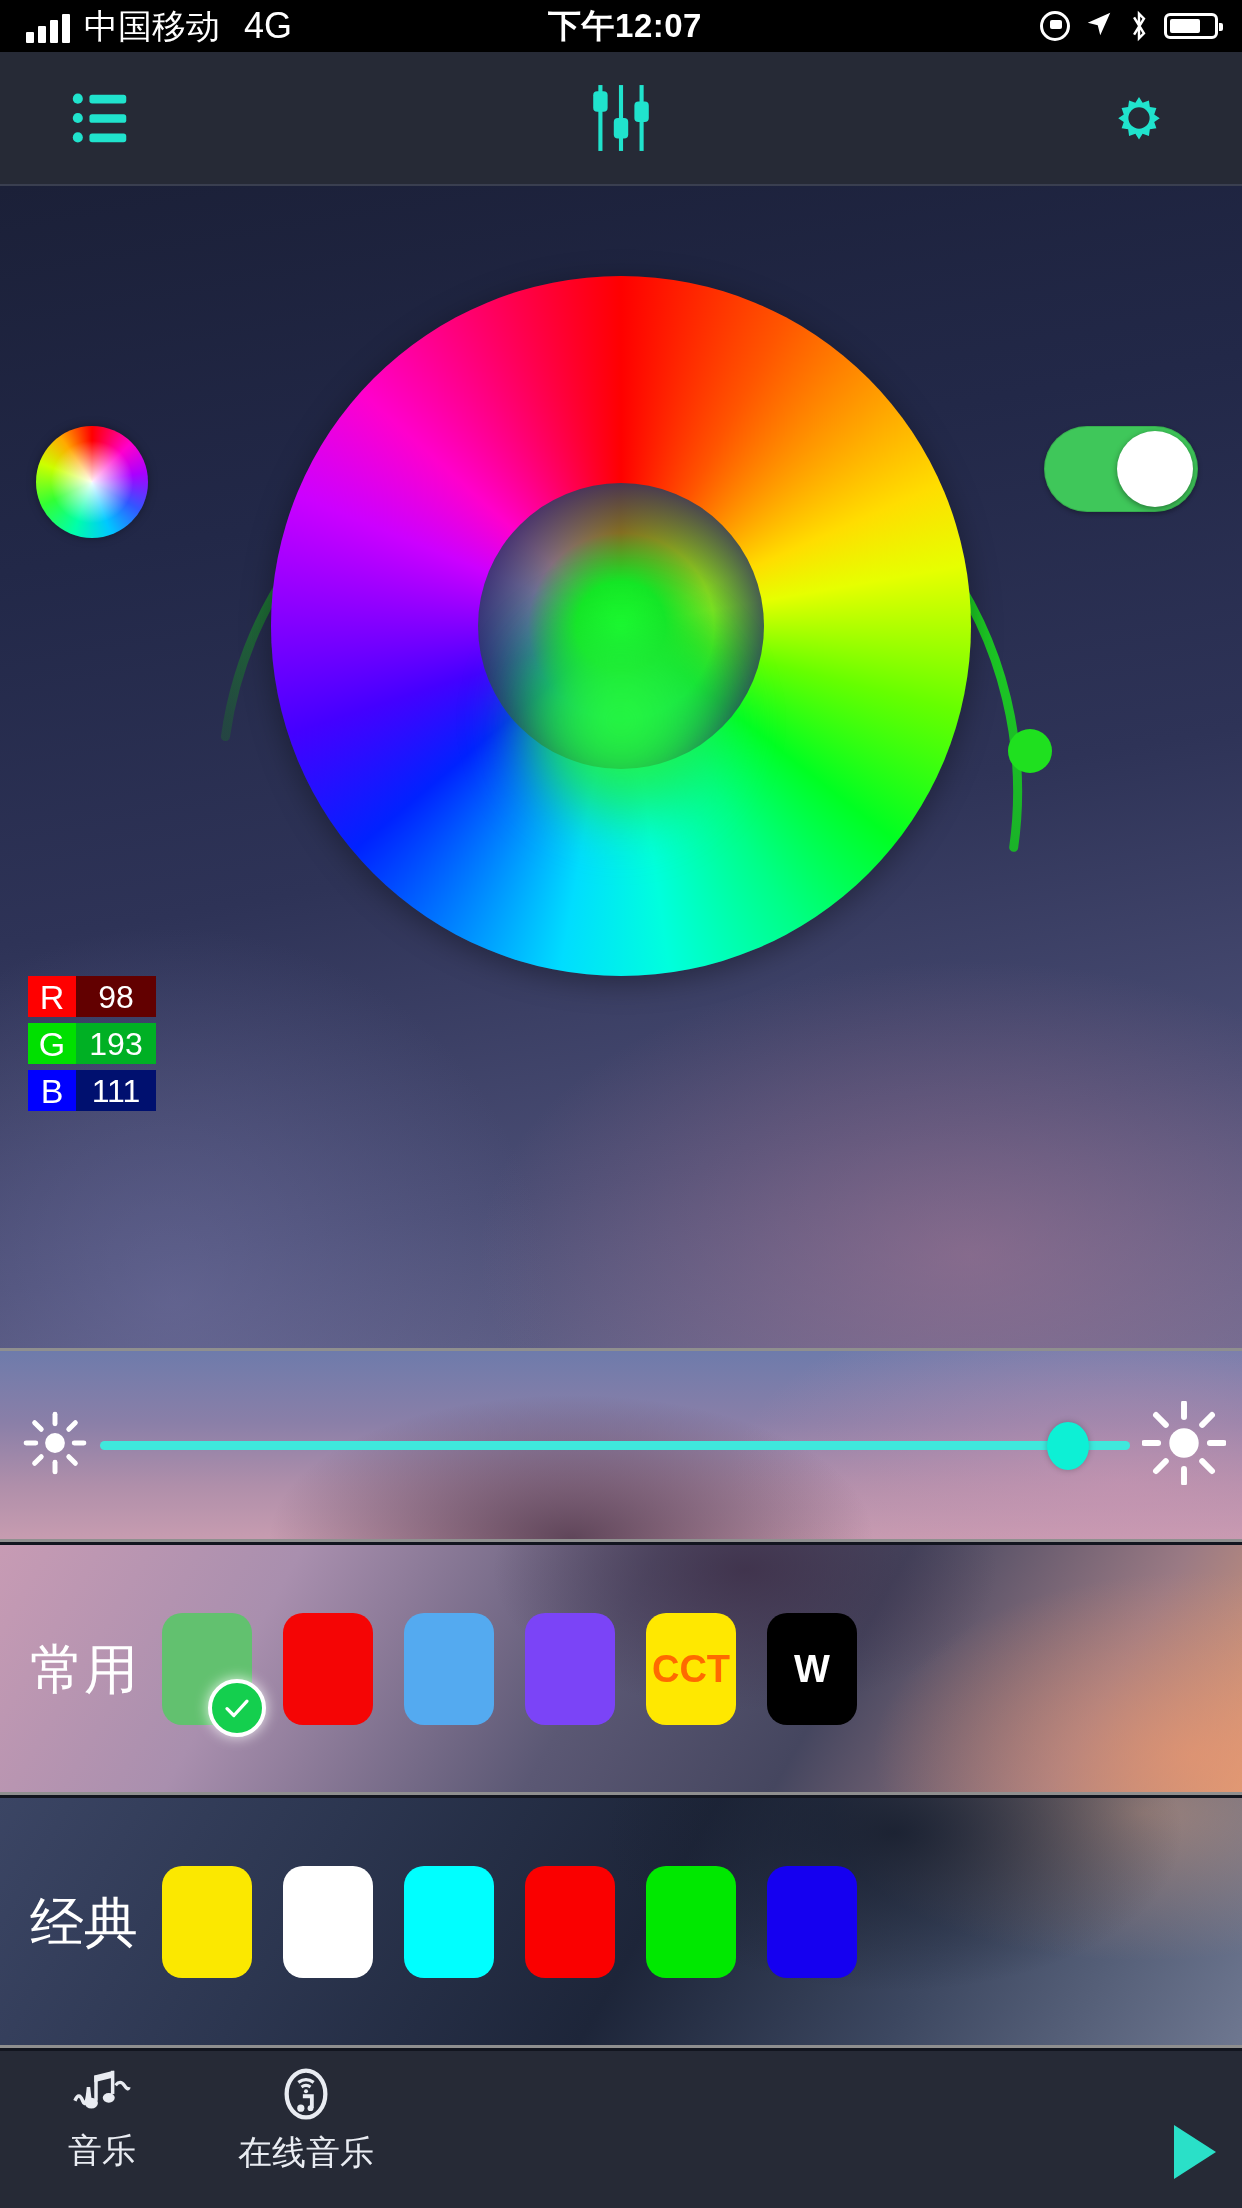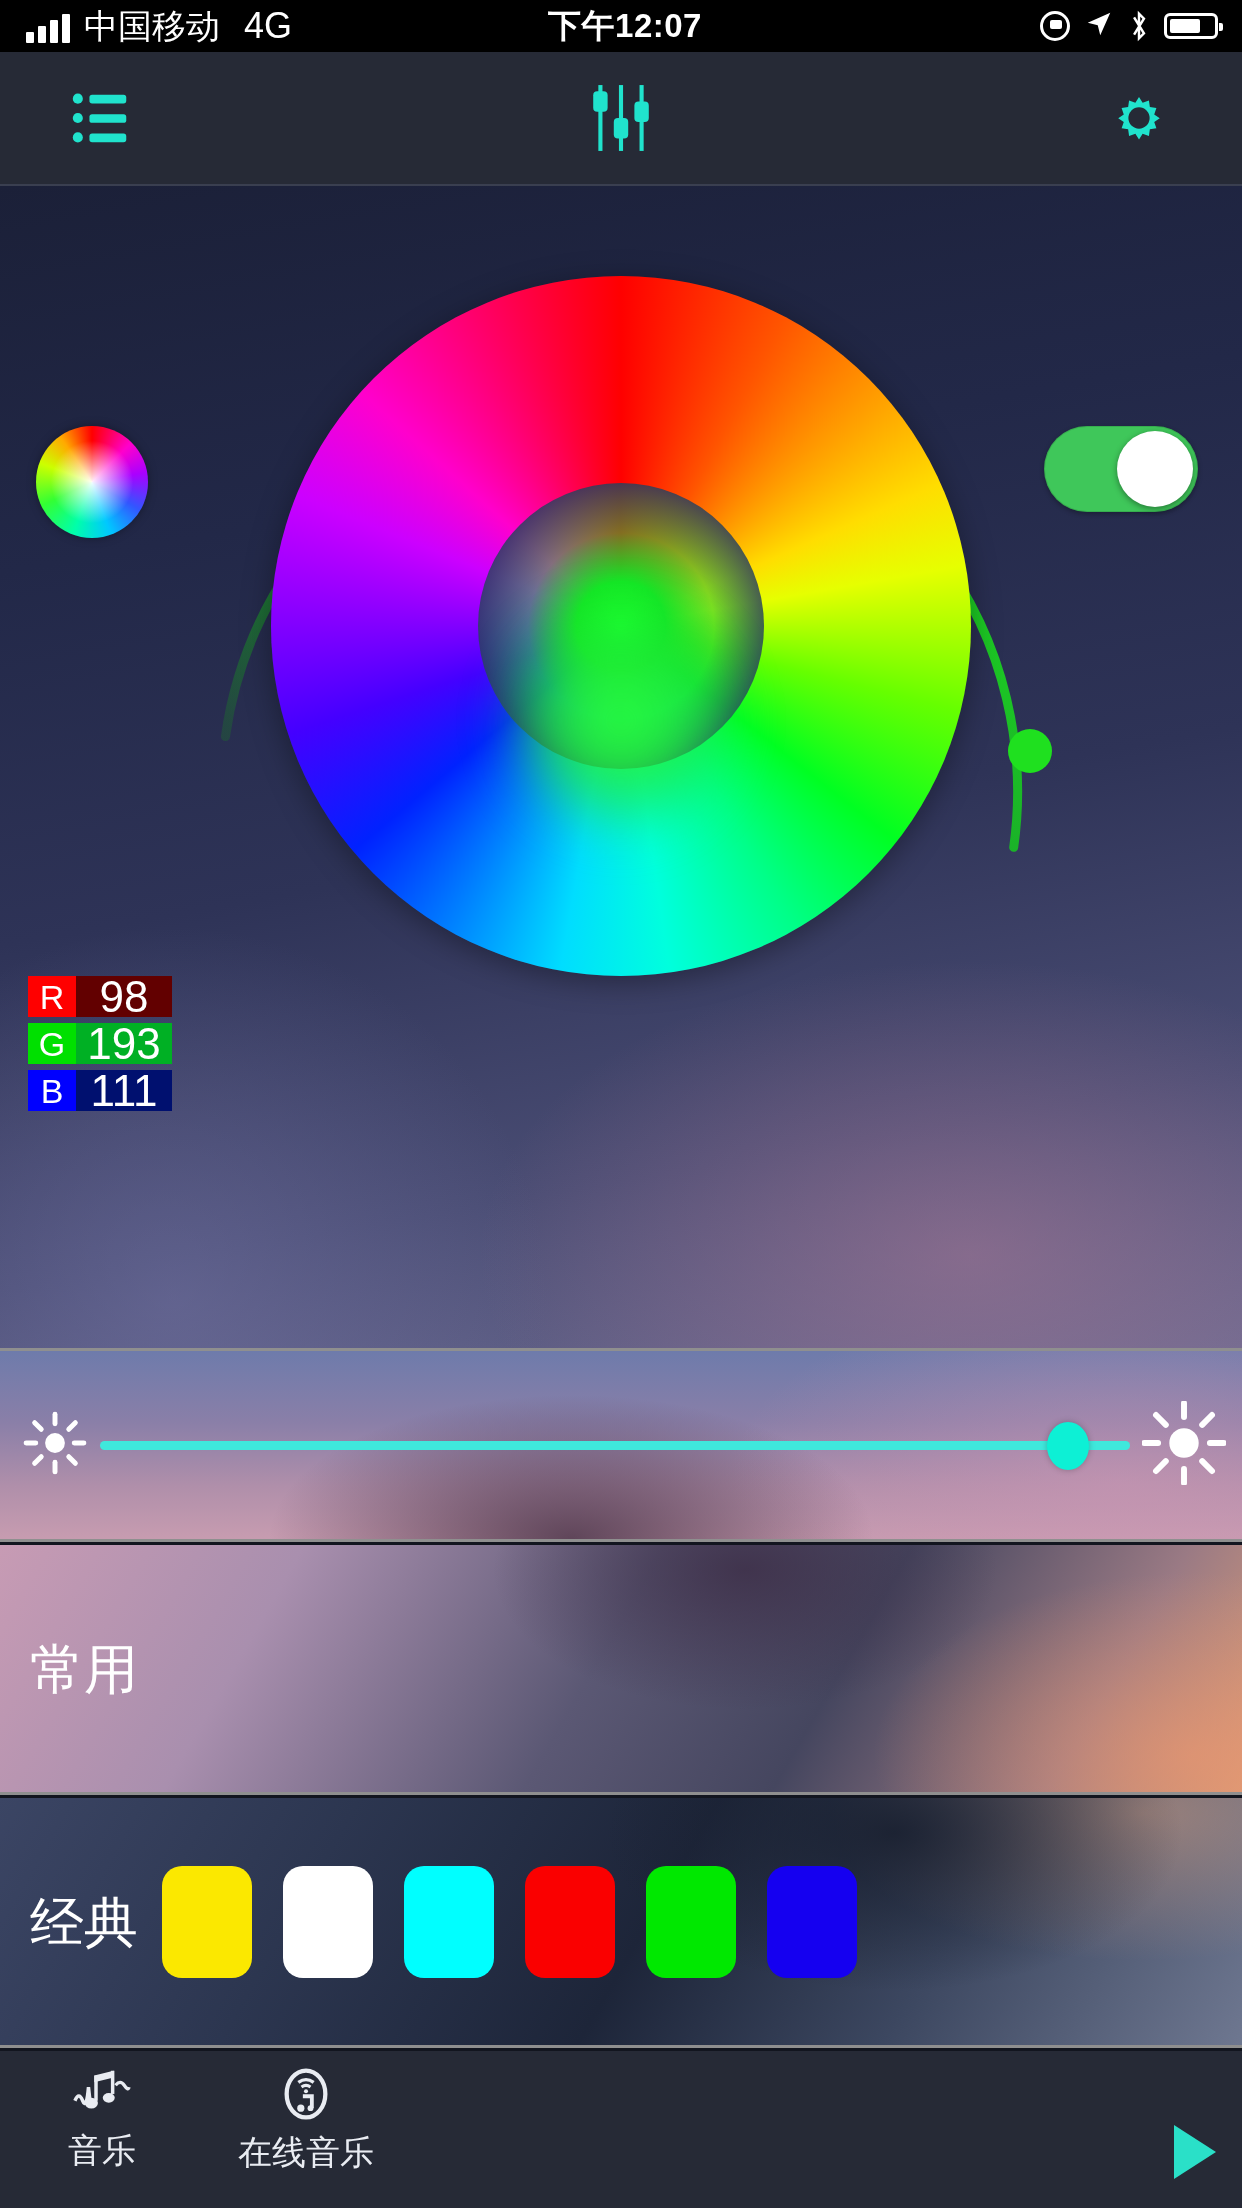--- a/index.html
+++ b/index.html
@@ -99,22 +99,22 @@
     background:radial-gradient(circle,#2bff3a 0%, rgba(30,230,60,.75) 45%, rgba(30,230,60,0) 72%);
     pointer-events:none;
   }
   .arcsvg{ position:absolute; left:0; top:0; width:886px; height:886px; }
 
   
   .rgb{ position:absolute; left:28px; top:790px; }
   .rgb-row{ display:flex; margin-bottom:6px; }
   .rgb-key{ width:48px; height:41px; display:flex; align-items:center; justify-content:center;
             color:#fff; font-size:34px; line-height:34px; }
-  .rgb-val{ width:96px; height:41px; display:flex; align-items:center; justify-content:center;
-            color:#fff; font-size:44px; line-height:34px; }
+  .rgb-val{ width:80px; height:41px; display:flex; align-items:center; justify-content:center;
+            color:#fff; font-size:32px; line-height:34px; }
 
   
   .brightband{
     position:absolute; left:0; top:1348px; width:1242px; height:194px;
     border-top:3px solid #8f8f8f; border-bottom:3px solid #8f8f8f;
     background:
       radial-gradient(ellipse 420px 200px at 46% 100%, rgba(60,40,60,.75), rgba(0,0,0,0) 72%),
       radial-gradient(ellipse 520px 260px at 90% 70%, rgba(205,150,180,.55), rgba(0,0,0,0) 75%),
       linear-gradient(180deg,#6e7bab 0%, #8a7fa8 38%, #b08faa 72%, #c79cb0 100%);
     display:flex; align-items:center;
@@ -306,20 +306,45 @@
             <line x1="17.2" y1="17.2" x2="20" y2="20"></line>
           <line x1="20" y1="4" x2="17.2" y2="6.8"></line>
             <line x1="6.8" y1="17.2" x2="4" y2="20"></line>
         </g>
       </svg>
     </span>
   </div>
 
   <div class="presets row-common">
     <div class="row-label">常用</div>
+    <div class="swatches">
+      <div class="sw" style="background: rgb(98, 193, 111);">
+        <span></span>
+        <span class="check">
+          <svg width="30" height="30" viewBox="0 0 24 24">
+              <path d="M4 12.5 L9.5 18 L20 6.5" stroke="#fff" stroke-width="2.6" fill="none" stroke-linecap="round" stroke-linejoin="round"></path>
+            </svg>
+        </span>
+      </div>
+      <div class="sw" style="background: rgb(245, 5, 5);">
+        <span></span>
+        </div>
+      <div class="sw" style="background: rgb(84, 170, 240);">
+        <span></span>
+        </div>
+      <div class="sw" style="background: rgb(123, 68, 247);">
+        <span></span>
+        </div>
+      <div class="sw" style="background: rgb(255, 232, 0); color: rgb(255, 106, 0);">
+        <span>CCT</span>
+        </div>
+      <div class="sw" style="background: rgb(0, 0, 0); color: rgb(255, 255, 255);">
+        <span>W</span>
+        </div>
+    </div>
   </div>
 
   <div class="presets row-classic">
     <div class="row-label">经典</div>
     <div class="swatches">
       <div class="sw" style="background: rgb(251, 232, 0);">
         <span></span>
         </div>
       <div class="sw" style="background: rgb(255, 255, 255);">
         <span></span>

